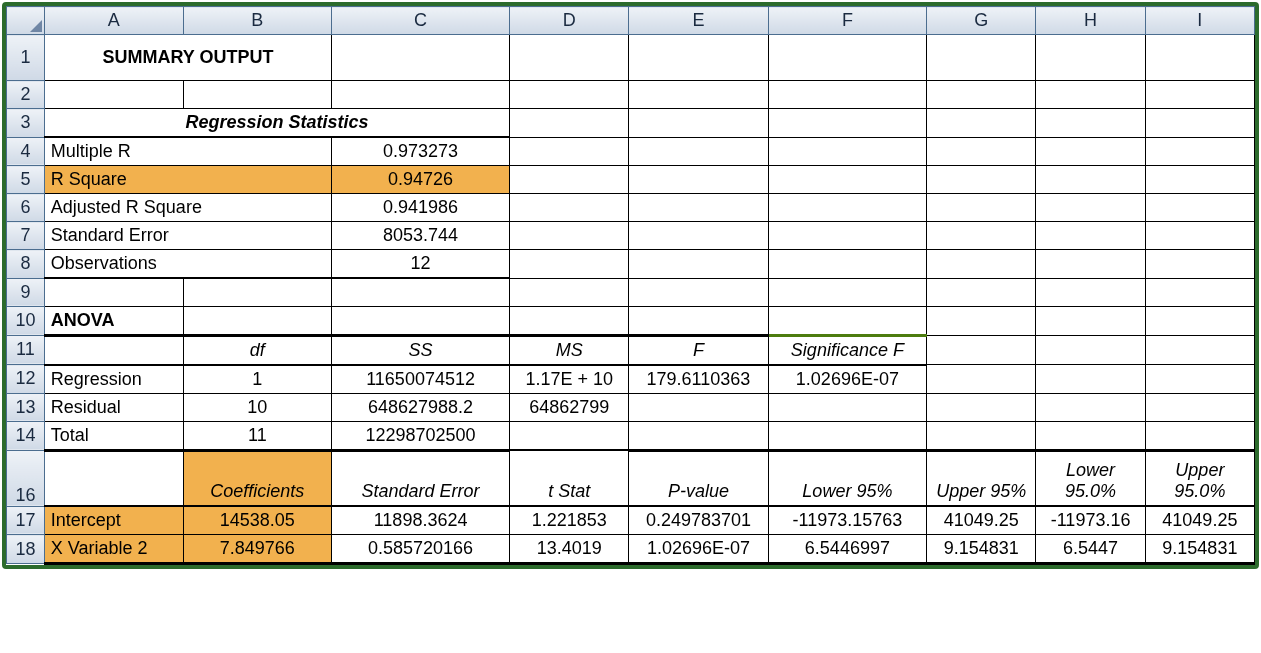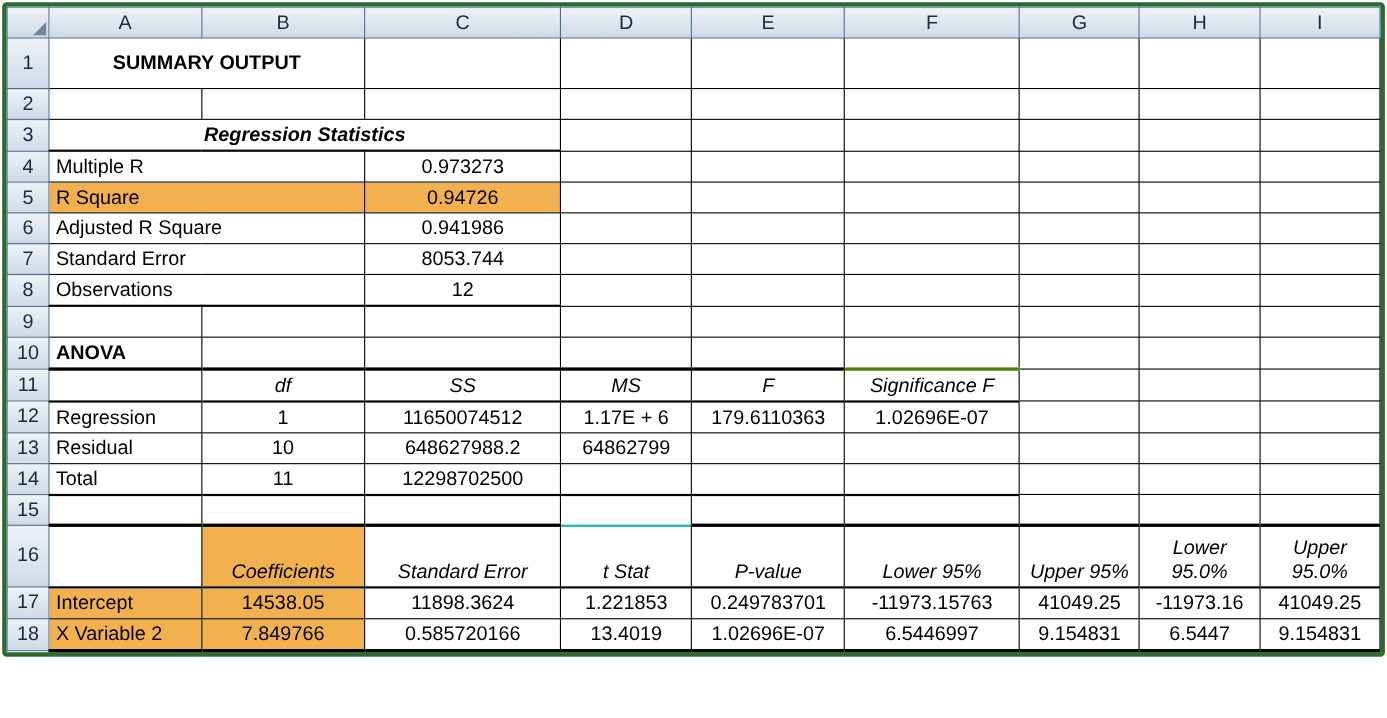--- a/index.html
+++ b/index.html
@@ -69,21 +69,21 @@
   col.cH { width:110px; }
   col.cI { width:110px; }
 
   .bold { font-weight: bold; }
   .ital { font-style: italic; }
   .center { text-align: center; }
   .right { text-align: center; }
   .left { text-align: left; }
   .hl { background: #f2b14e !important; }
   .tall td, .tall th.rowhdr { height: 46px; text-align: center; }
-  .taller td, .taller th.rowhdr { height: 56px; vertical-align: bottom; padding-bottom:18px;}
+  .taller td, .taller th.rowhdr { height: 56px; vertical-align: bottom; padding-bottom:0;}
   .thick-top td { border-top: 3px solid #000; }
 </style>
 </head>
 <body>
 
 
 
 <div class="sheet-wrap">
 <table class="sheet">
   <colgroup>
@@ -249,21 +249,21 @@
       <td></td>
           <td></td>
           <td></td>
     </tr>
 
     <tr>
       <th class="rowhdr">12</th>
       <td class="left">Regression</td>
       <td class="right">1</td>
       <td class="right">11650074512</td>
-      <td class="center">1.17E + 6</td>
+      <td class="center">1.17E + 10</td>
       <td class="center">179.6110363</td>
       <td class="center">1.02696E-07</td>
       <td></td>
           <td></td>
           <td></td>
     </tr>
 
     <tr>
       <th class="rowhdr">13</th>
       <td class="left">Residual</td>
@@ -283,32 +283,20 @@
       <td class="right" style="border-bottom:2px solid #000">11</td>
       <td class="right" style="border-bottom:2px solid #000">12298702500</td>
       <td style="border-bottom:2px solid #000"></td>
       <td style="border-bottom:2px solid #000"></td>
       <td style="border-bottom:2px solid #000"></td>
       <td></td>
           <td></td>
           <td></td>
     </tr>
 
-    <tr>
-      <th class="rowhdr">15</th>
-      <td></td>
-          <td></td>
-          <td></td>
-          <td></td>
-          <td></td>
-          <td></td>
-          <td></td>
-          <td></td>
-          <td></td>
-    </tr>
 
     <tr class="taller">
       <th class="rowhdr">16</th>
       <td style="border-top:3px solid #000;border-bottom:2px solid #000"></td>
       <td class="ital center hl" style="border-top:3px solid #000;border-bottom:2px solid #000">Coefficients</td>
       <td class="ital center" style="border-top:3px solid #000;border-bottom:2px solid #000">Standard Error</td>
       <td class="ital center" style="border-top:2px solid #14b8a6;border-bottom:2px solid #000">t Stat</td>
       <td class="ital center" style="border-top:3px solid #000;border-bottom:2px solid #000">P-value</td>
       <td class="ital center" style="border-top:3px solid #000;border-bottom:2px solid #000;white-space:normal">Lower 95%</td>
       <td class="ital center" style="border-top:3px solid #000;border-bottom:2px solid #000;white-space:normal">Upper 95%</td>

